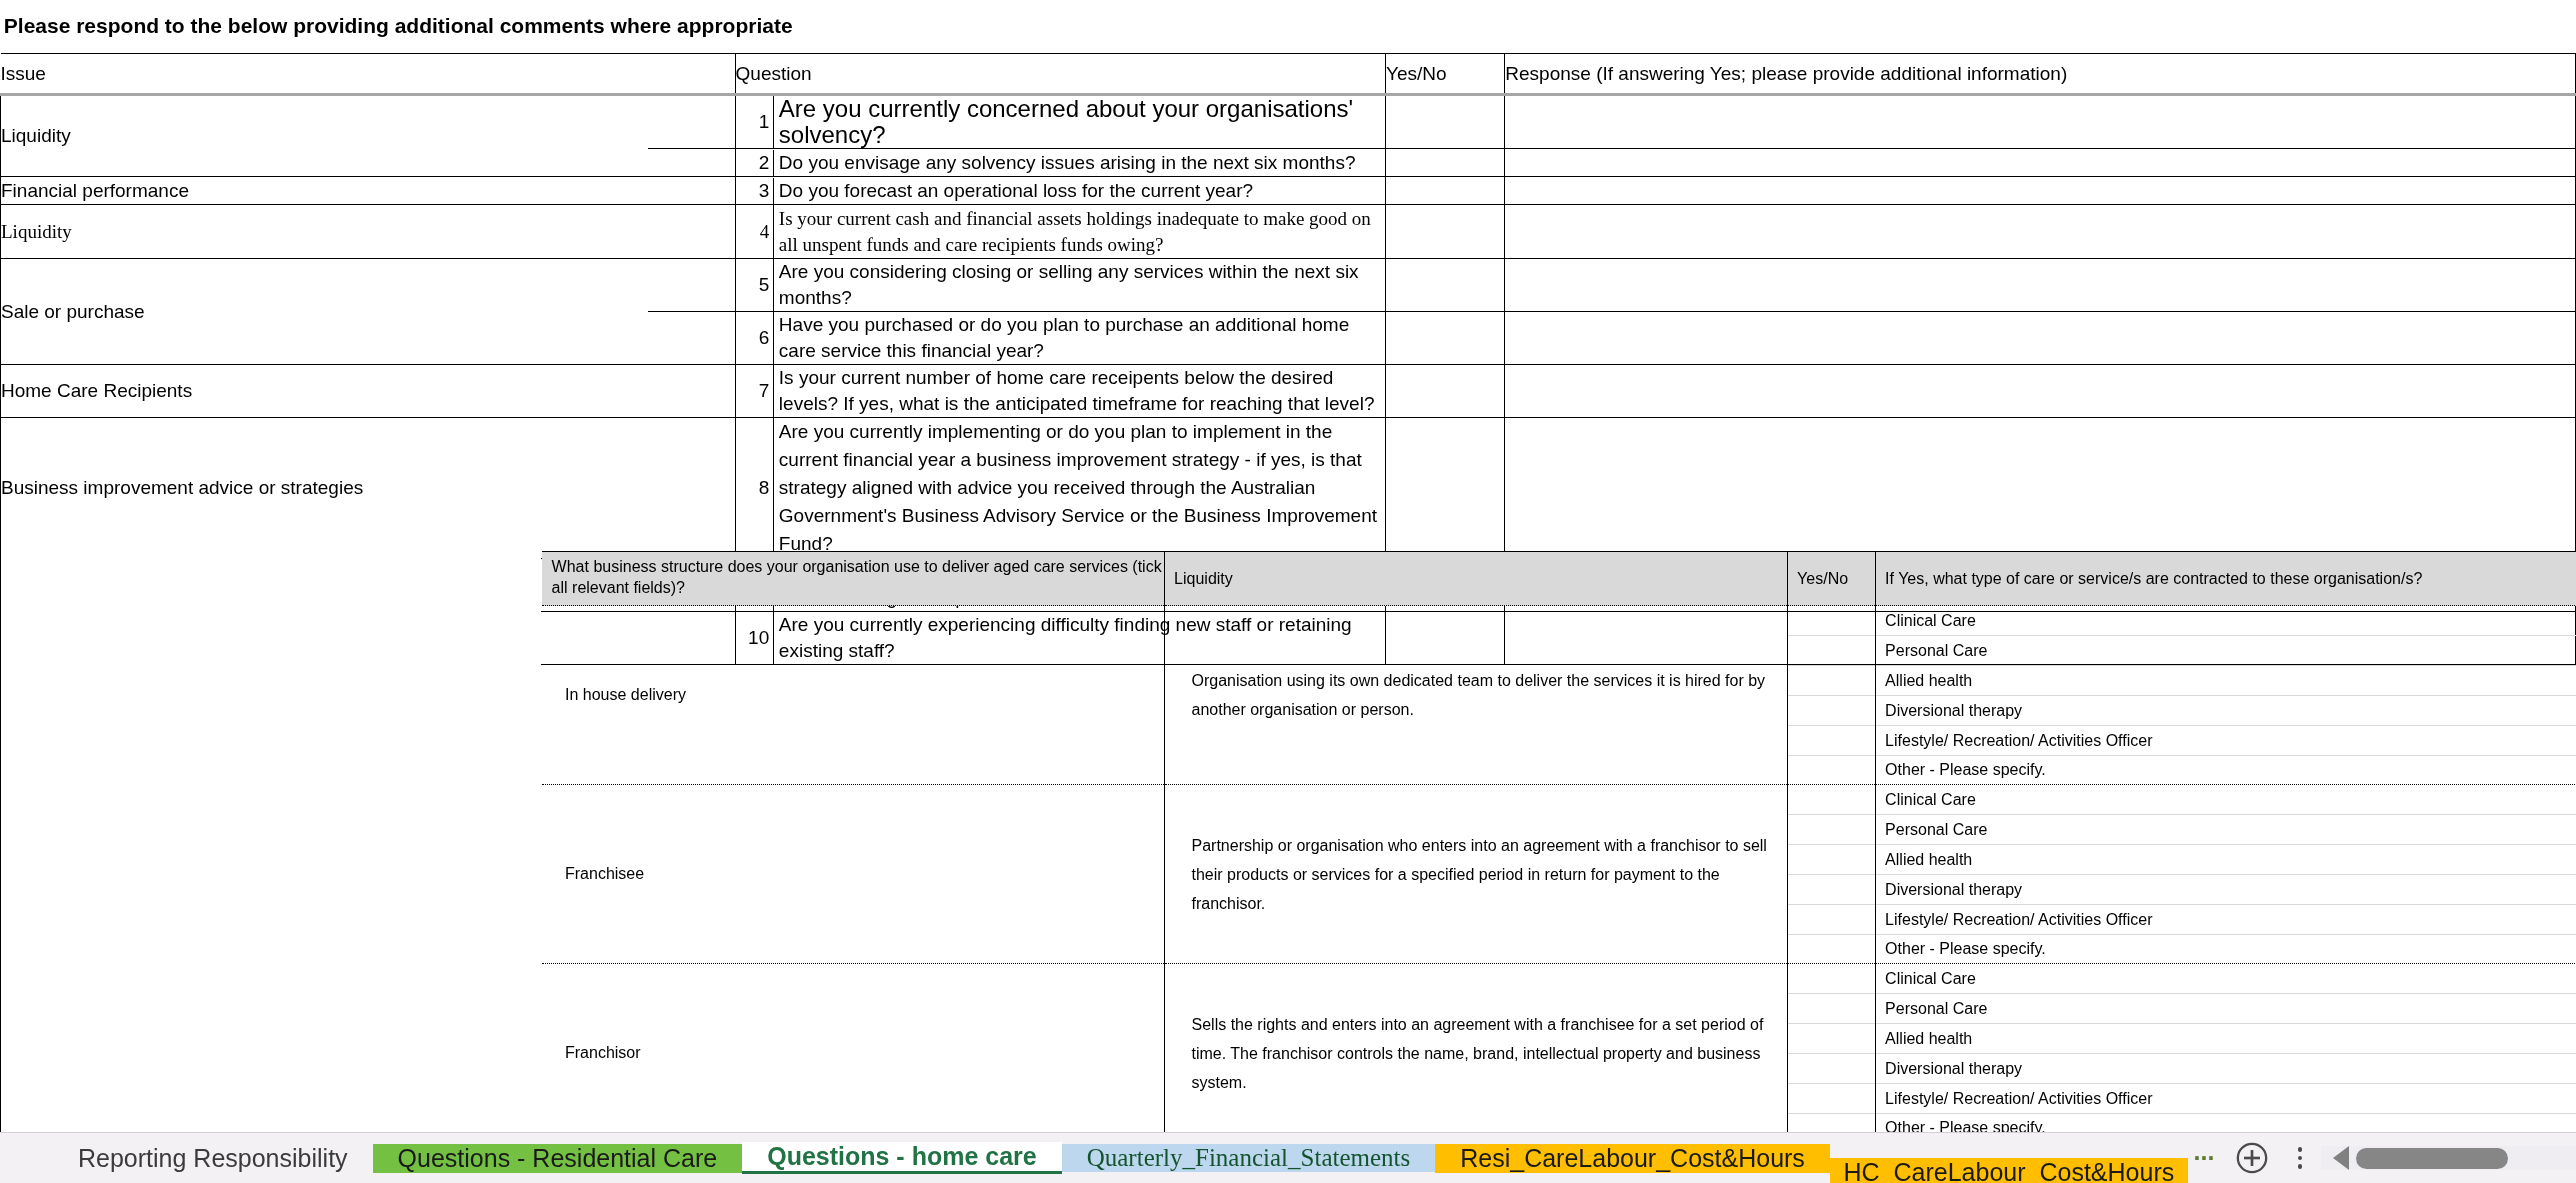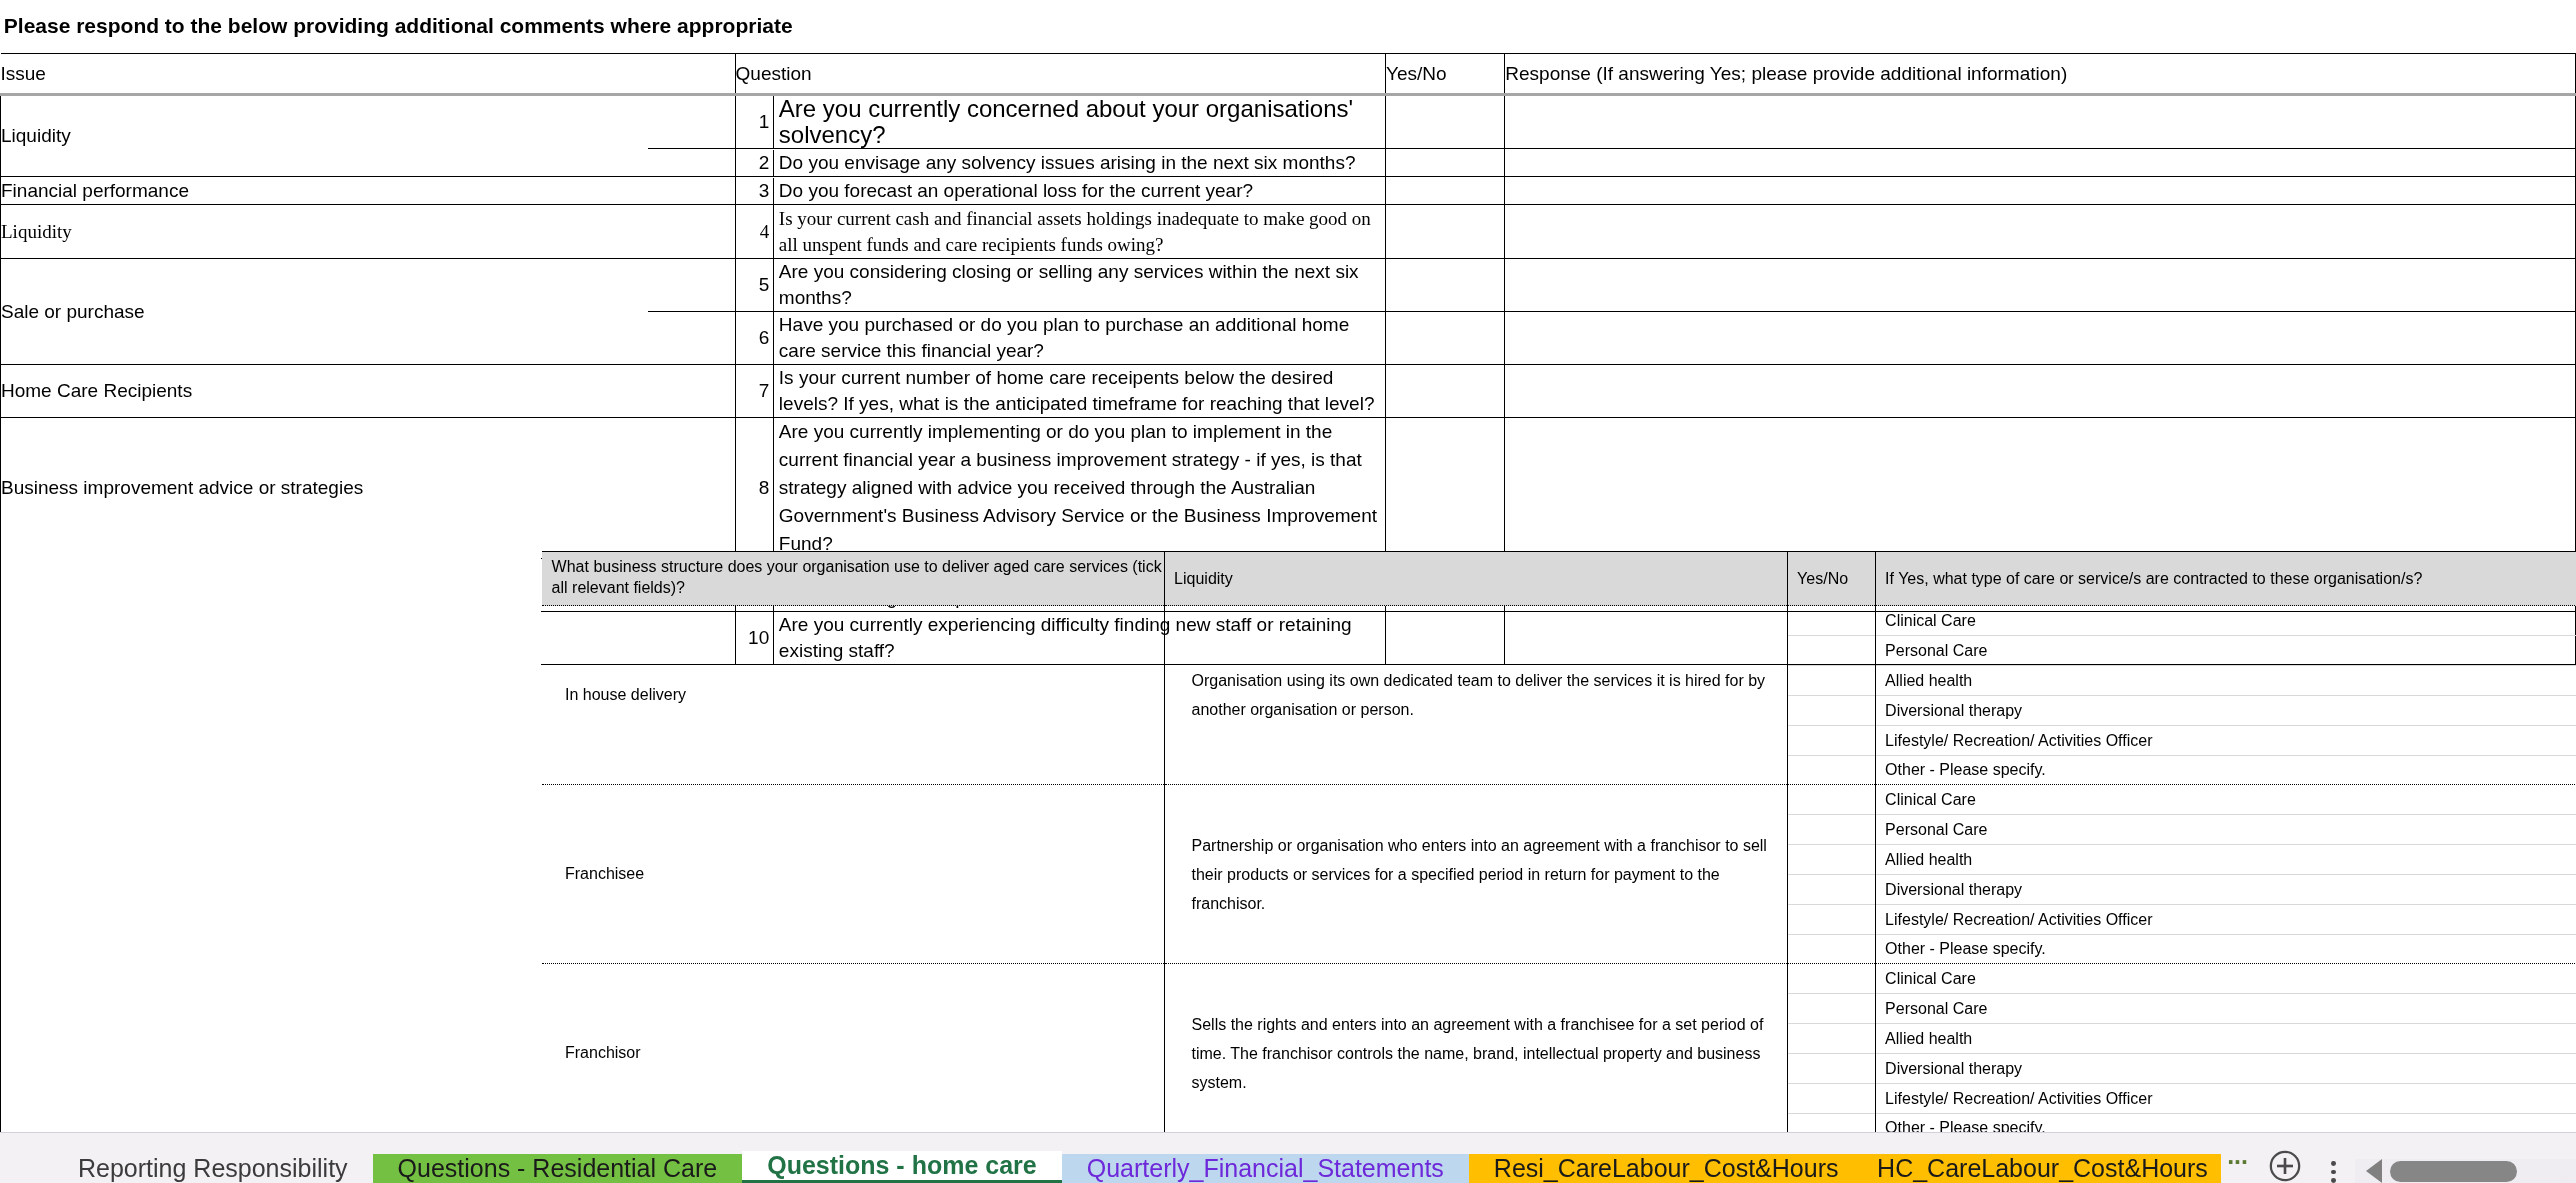--- a/index.html
+++ b/index.html
@@ -78,21 +78,21 @@
   
   .tabbar {
     position: absolute;
     left: 0;
     bottom: 0;
     width: 2576px;
     height: 50px;
     background: #f3f1f4;
     border-top: 1px solid #d4d0d8;
     display: flex;
-    align-items: flex-end;
+    align-items: center;
   }
   .tab-left-pad { width: 53px; flex: 0 0 53px; background: #f3f1f4; }
   .tab {
     display: flex;
     align-items: center;
     justify-content: center;
     padding: 0 25px;
     font-size: 25px;
     white-space: nowrap;
     color: #3b3b3b;
@@ -100,21 +100,21 @@
     flex: 0 0 auto;
   }
   .tab.plain { background: #f3f1f4; }
   .tab.green { background: #74c043; color: #1a1a1a; }
   .tab.active {
     background: #ffffff;
     color: #217346;
     font-weight: bold;
     border-bottom: 3.8px solid #217346;
   }
-  .tab.blue { background: #bdd7ee; color: #6d28d9; }
+  .tab.blue { background: #bdd7ee; color: #14532d; font-family: Liberation Serif, serif; }
   .tab.orange { background: #ffbf00; color: #1a1a1a; }
   .tab.clipped { overflow: hidden; max-width: 308px; margin-top: 29px; }
   .tab-ellipsis {
     display: flex;
     align-items: flex-end;
     padding: 0 9.6px 13.4px 5.7px;
     font-size: 25px;
     font-weight: bold;
     color: #5c7a33;
     background: #f3f1f4;

